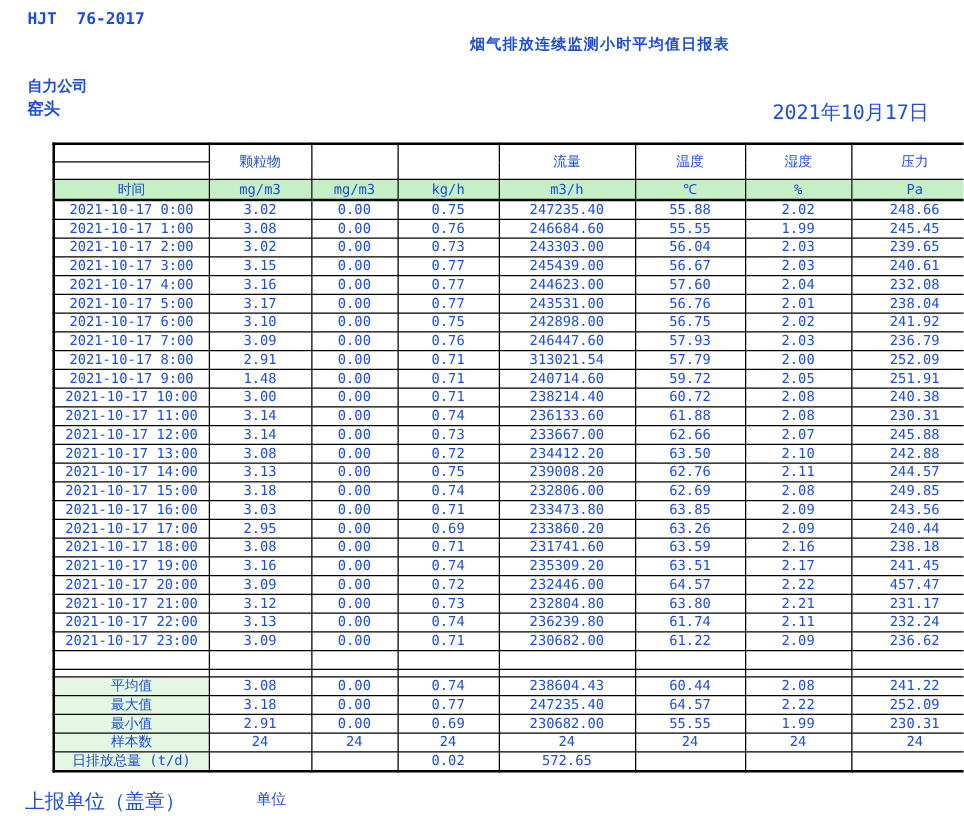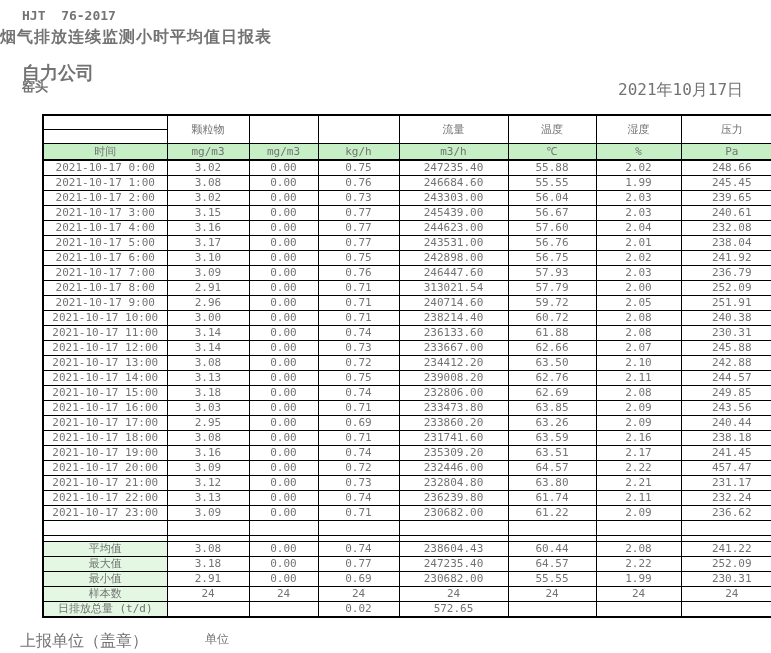--- a/index.html
+++ b/index.html
@@ -1,29 +1,29 @@
 <!DOCTYPE html>
 <html><head>
 <meta charset="utf-8">
 <style>
   html,body { margin:0; padding:0; background:#ffffff; }
   .page {
     position:relative; width:771px; height:653px; background:#ffffff;
-    font-family:"DejaVu Sans Mono","Liberation Mono",monospace; color:#737373;
+    font-family:"DejaVu Sans Mono","Liberation Mono",monospace; color:#1d4ed8;
     overflow:hidden;
   }
   .doc-code {
     position:absolute; left:22px; top:8px;
     font-weight:bold; font-size:13px; white-space:pre;
   }
   .page-title {
-    position:absolute; left:0; top:27px; width:584px; text-align:left;
-    font-weight:bold; font-size:16px; letter-spacing:1px;
+    position:absolute; left:0; top:27px; width:584px; text-align:right;
+    font-weight:bold; font-size:12px; letter-spacing:1px;
   }
-  .company { position:absolute; left:22px; top:61px; font-weight:bold; font-size:18px; }
+  .company { position:absolute; left:22px; top:61px; font-weight:bold; font-size:12px; }
   .location { position:absolute; left:22px; top:78px; font-weight:bold; font-size:13px; }
   .report-date { position:absolute; left:618px; top:80px; font-size:16px; }
 
   table.report {
     position:absolute; left:16px; top:114px; width:740px;
     border-collapse:collapse; table-layout:fixed;
     border:2px solid #000;
     margin-left:26px;
   }
   table.report td {
@@ -176,21 +176,21 @@
           <td>2.91</td>
           <td>0.00</td>
           <td>0.71</td>
           <td>313021.54</td>
           <td>57.79</td>
           <td>2.00</td>
           <td>252.09</td>
         </tr>
         <tr>
           <td>2021-10-17 9:00</td>
-          <td>2.96</td>
+          <td>1.48</td>
           <td>0.00</td>
           <td>0.71</td>
           <td>240714.60</td>
           <td>59.72</td>
           <td>2.05</td>
           <td>251.91</td>
         </tr>
         <tr>
           <td>2021-10-17 10:00</td>
           <td>3.00</td>

